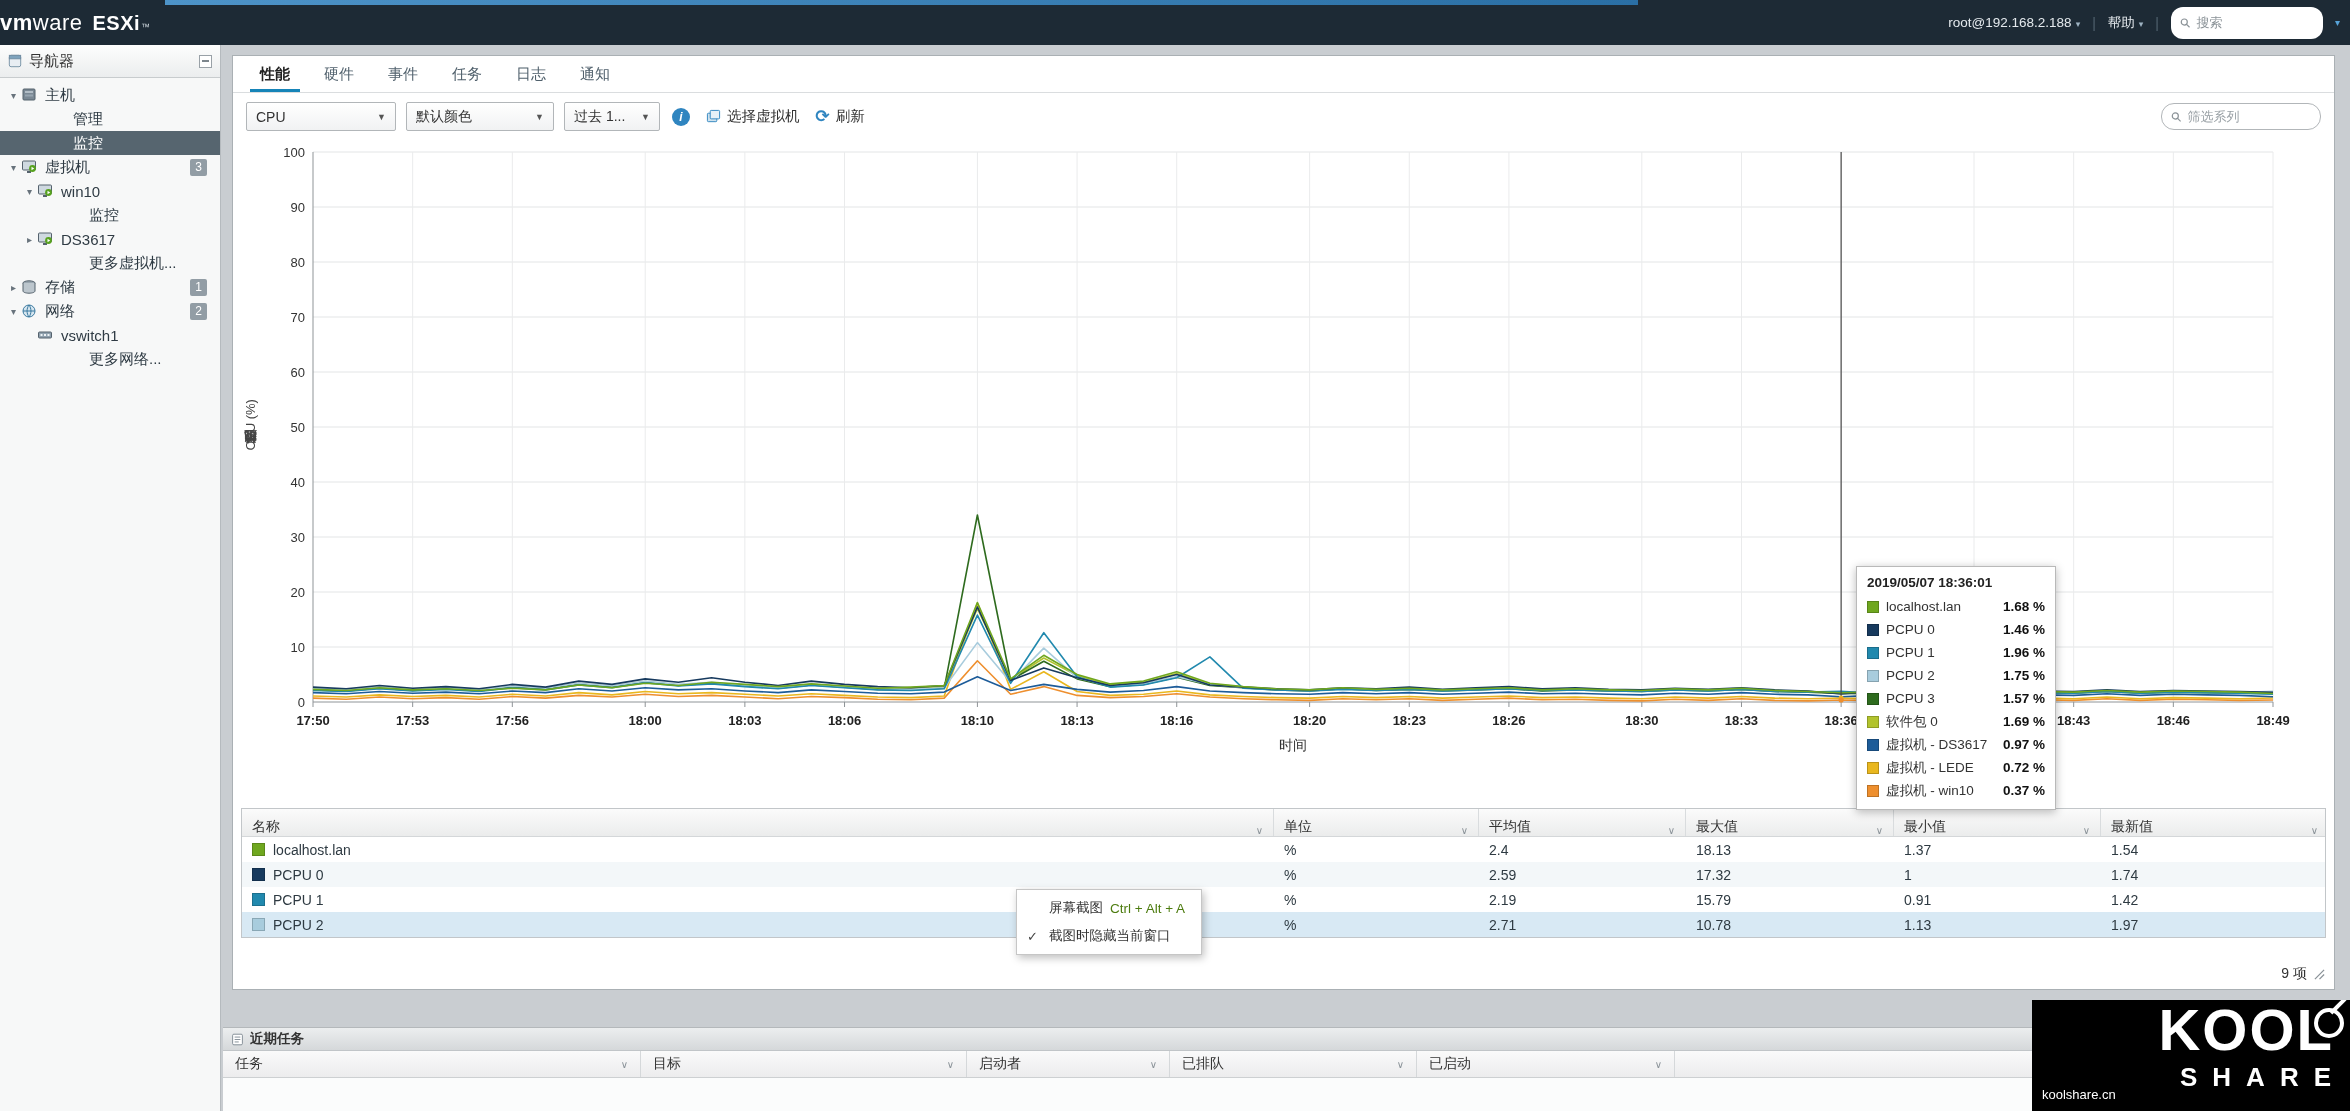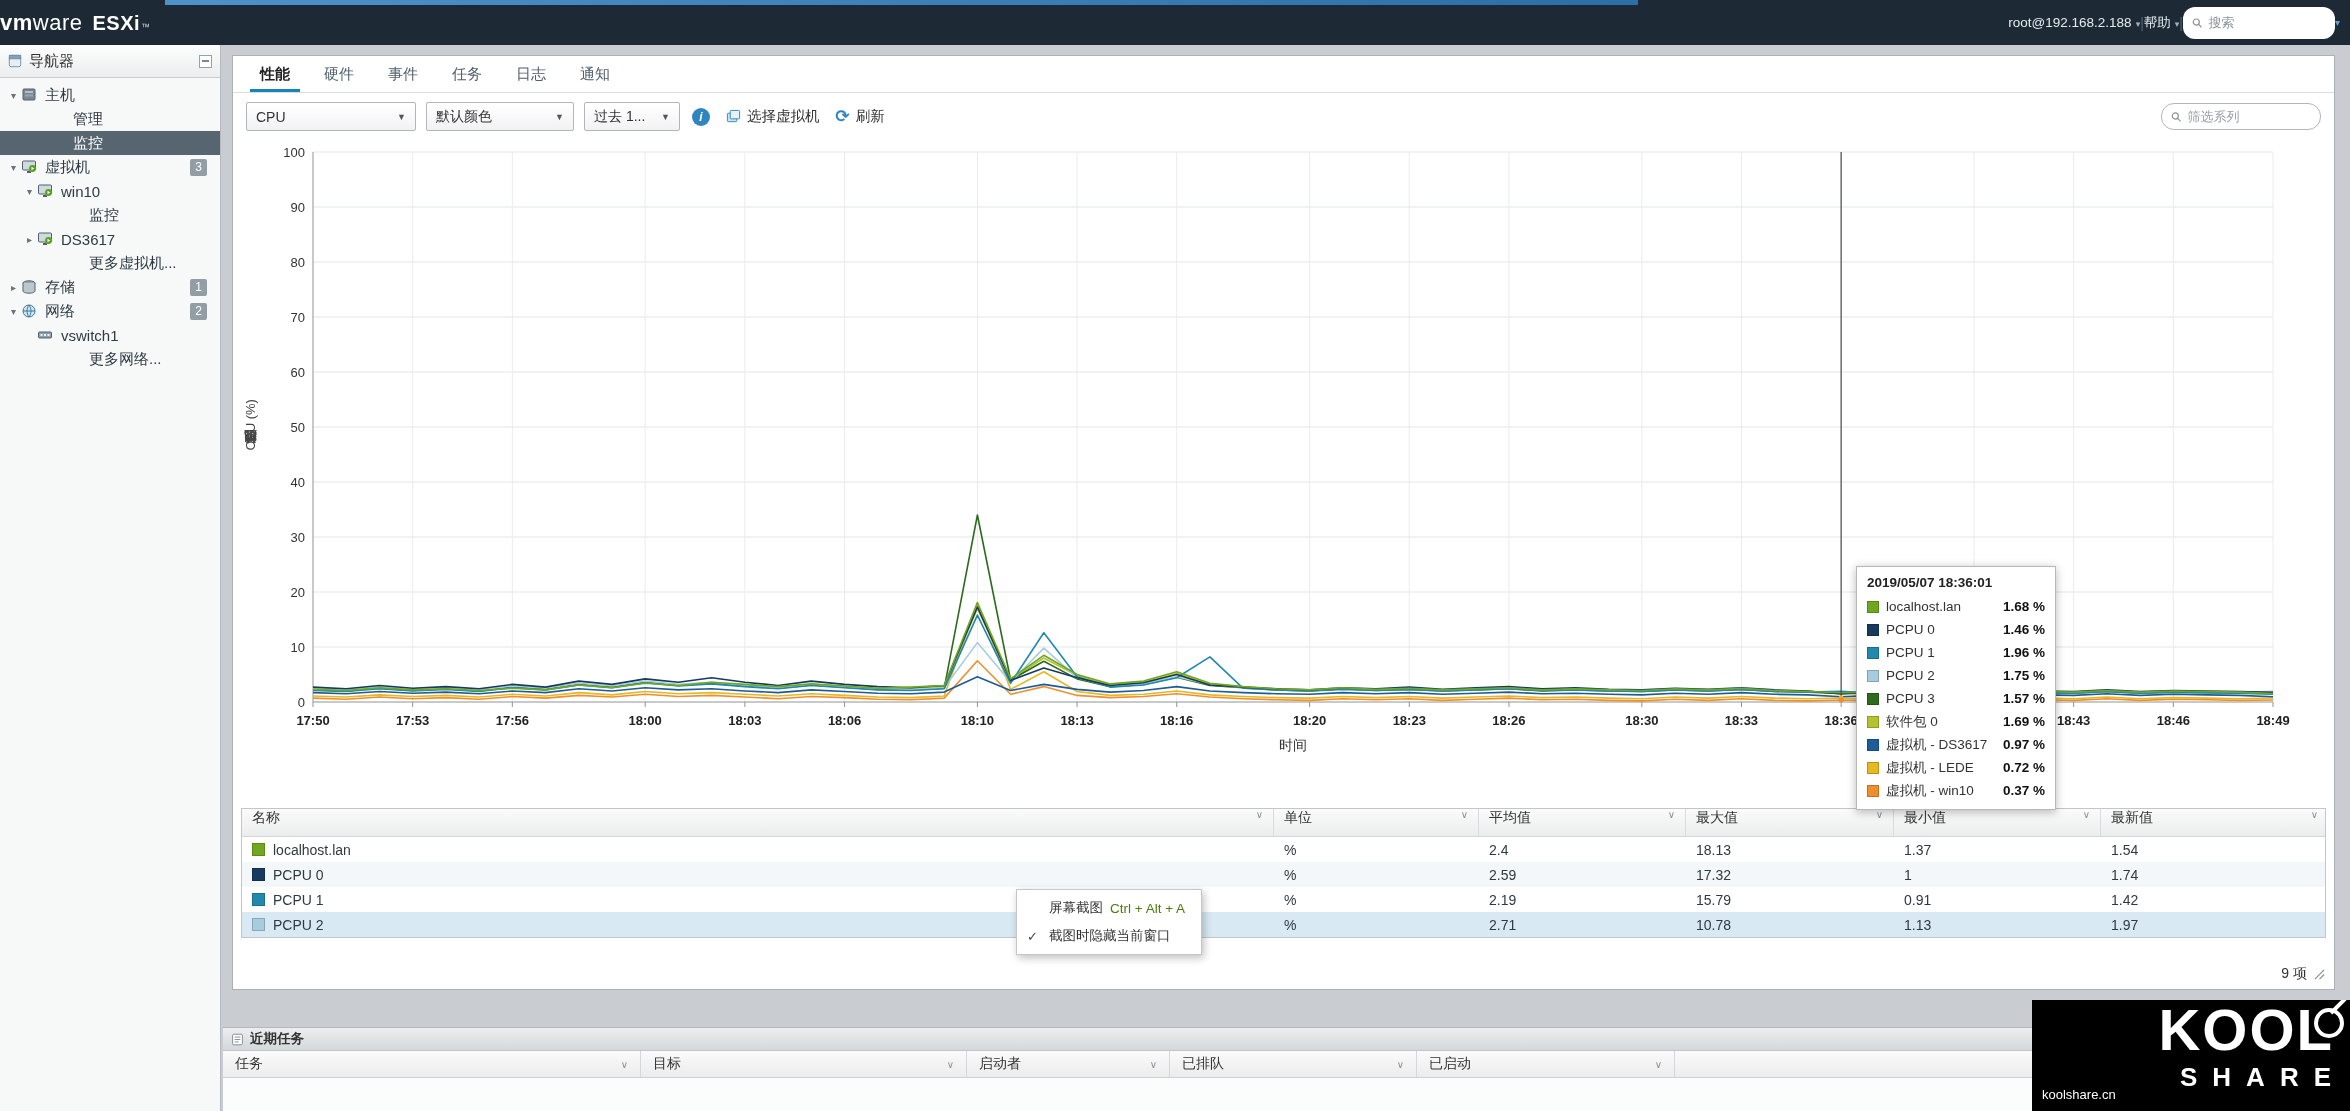--- a/index.html
+++ b/index.html
@@ -13,21 +13,21 @@
   
   .topbar { position:absolute; top:0; left:0; right:0; height:45px;
     background:#1d2a35; display:flex; align-items:center; color:#fff; z-index:6; }
   .loadbar { position:absolute; top:0; left:165px; width:1473px; height:5px;
     background:linear-gradient(90deg,#4d93c8,#2a6fa5); }
   .logo { display:flex; align-items:baseline; padding-left:0; }
   .logo-vm { font-weight:bold; font-size:22px; letter-spacing:.5px; }
   .logo-ware { font-weight:normal; font-size:22px; letter-spacing:.5px; }
   .logo-esxi { font-weight:bold; font-size:20px; margin-left:10px; letter-spacing:.5px; }
   .logo-tm { font-size:9px; vertical-align:top; margin-left:1px; color:#cfd8de; }
-  .topbar-right { margin-left:auto; display:flex; align-items:center; 
+  .topbar-right { margin-left:auto; display:flex; align-items:center; gap:12px;
     padding-right:10px; font-size:13.5px; color:#e4e9ed; }
   .tb-caret { font-size:9px; color:#9db2c1; margin-left:4px; }
   .tb-sep { color:#51626f; font-size:14px; }
   .search-pill { width:152px; height:32px; background:#fff; border-radius:12px;
     display:flex; align-items:center; padding:0 9px; gap:6px; }
   .search-pill input { border:none; outline:none; width:100%; font-size:13px; color:#555;
     font-family:inherit; background:transparent; }
   .search-pill input::placeholder { color:#8a9297; }
   .blue-caret { color:#57a3d8; font-size:10px; }
 
@@ -96,21 +96,21 @@
   .tt-title { font-size:13.5px; font-weight:bold; color:#222; margin-bottom:5px; }
   .tt-row { display:flex; align-items:center; height:23px; gap:7px; }
   .tt-swatch { width:12px; height:12px; flex:none; border:1px solid rgba(0,0,0,.2); }
   .tt-name { font-size:13.5px; color:#333; flex:1; white-space:nowrap; }
   .tt-val { font-size:13.5px; font-weight:bold; color:#111; }
 
   
   .stats { margin:6px 8px 0 8px; border:1px solid #c2c6c9; flex:none; }
   .stats-head { display:flex; height:28px; background:linear-gradient(#fbfbfb,#ebecec);
     border-bottom:1px solid #d4d7d9; }
-  .s-h { display:flex; align-items:flex-start; padding:0 10px; font-size:14px; color:#333;
+  .s-h { display:flex; align-items:flex-end; padding:0 10px; font-size:14px; color:#333;
     border-right:1px solid #d9dcde; flex:none;gap:24px; }
   .s-h:last-child { border-right:none; }
   .chev { margin-left:auto; color:#8a9298; font-size:10px; }
   .s-r { display:flex; height:25px; align-items:center; font-size:14px; color:#2e3a42; }
   .s-r.alt { background:#f3f7f9; }
   .s-r.hl { background:#d8e9f4; }
   .s-c { padding-left:10px; flex:none; display:flex; align-items:center; overflow:hidden; }
   .swatch { width:13px; height:13px; border:1px solid rgba(0,0,0,.18); margin-right:8px; flex:none; }
   .table-footer { margin-top:auto; height:30px; flex:none; display:flex; align-items:center;
     justify-content:flex-end; gap:7px; padding-right:9px; font-size:14px; color:#333; }
@@ -294,21 +294,21 @@
   <div class="panel">
     <div class="tabs" id="tabs">
         <div class="tab active">性能</div>
         <div class="tab">硬件</div>
         <div class="tab">事件</div>
         <div class="tab">任务</div>
         <div class="tab">日志</div>
         <div class="tab">通知</div>
       </div>
     <div class="toolbar">
-      <div class="select" style="width:170px">
+      <div class="select" style="width:150px">
         <span class="sel-val">CPU</span>
         <span class="sel-arrow">▼</span>
       </div>
       <div class="select" style="width:148px">
         <span class="sel-val">默认颜色</span>
         <span class="sel-arrow">▼</span>
       </div>
       <div class="select" style="width:96px">
         <span class="sel-val">过去 1...</span>
         <span class="sel-arrow">▼</span>

